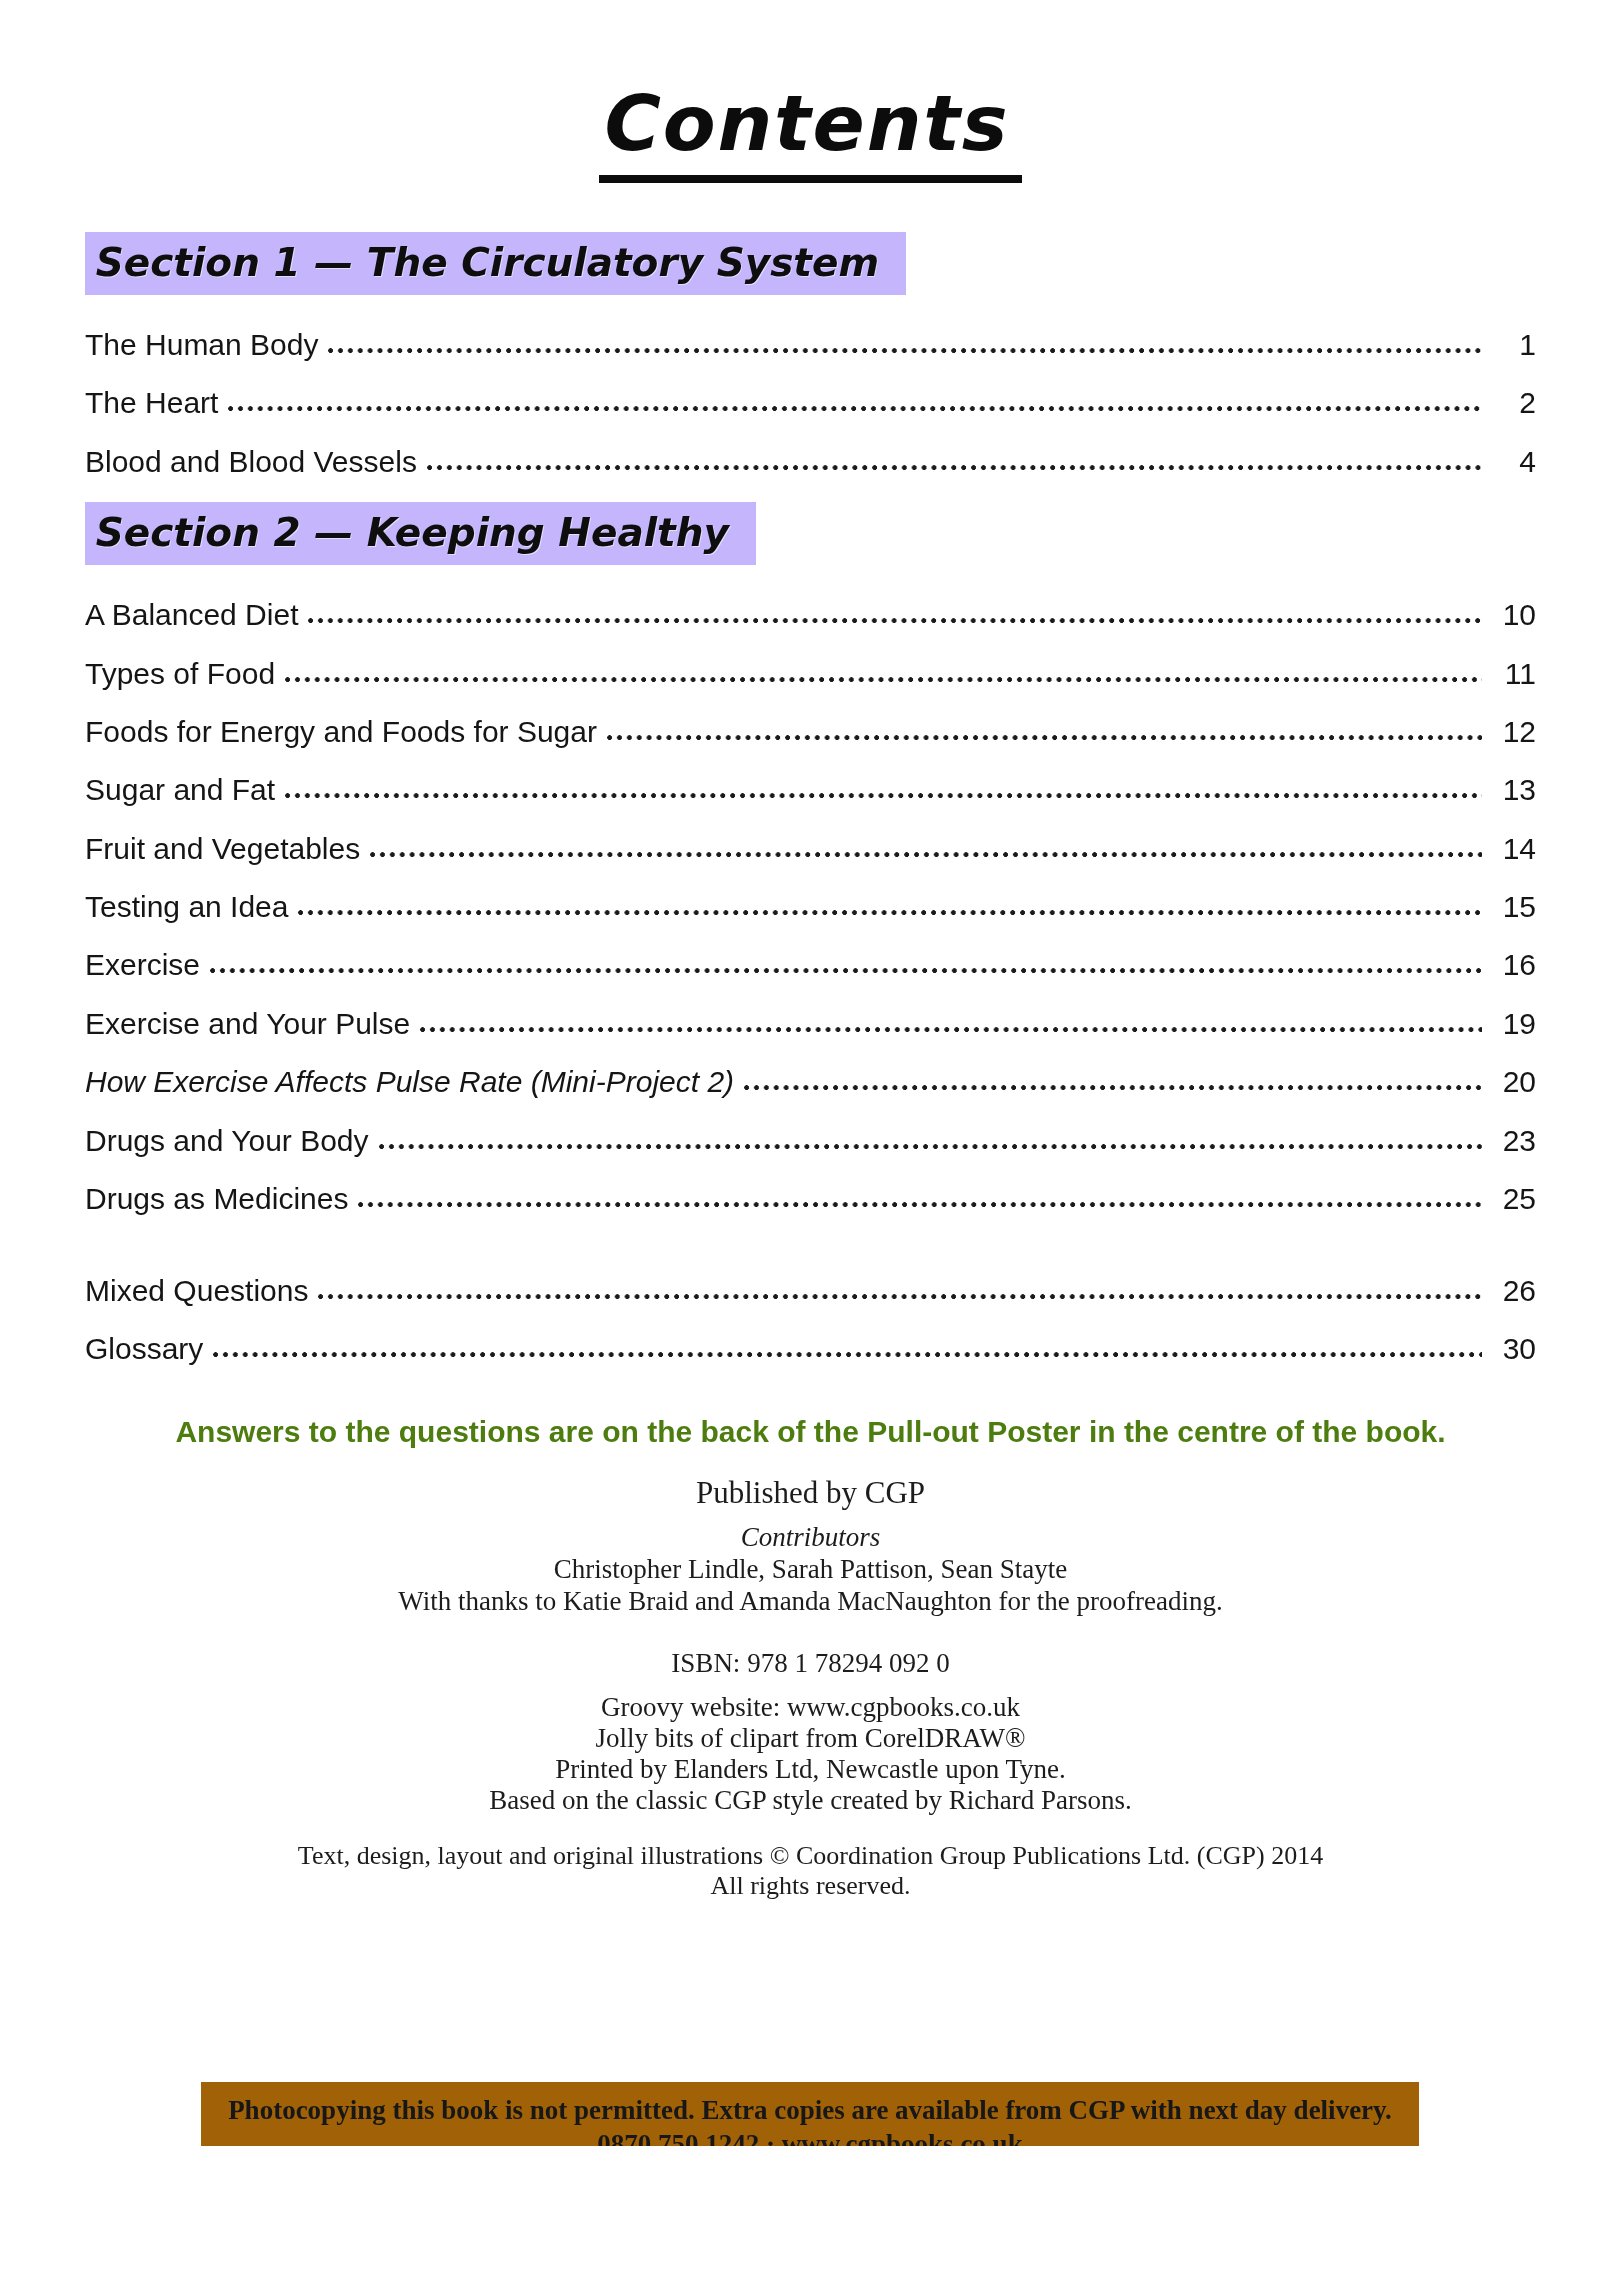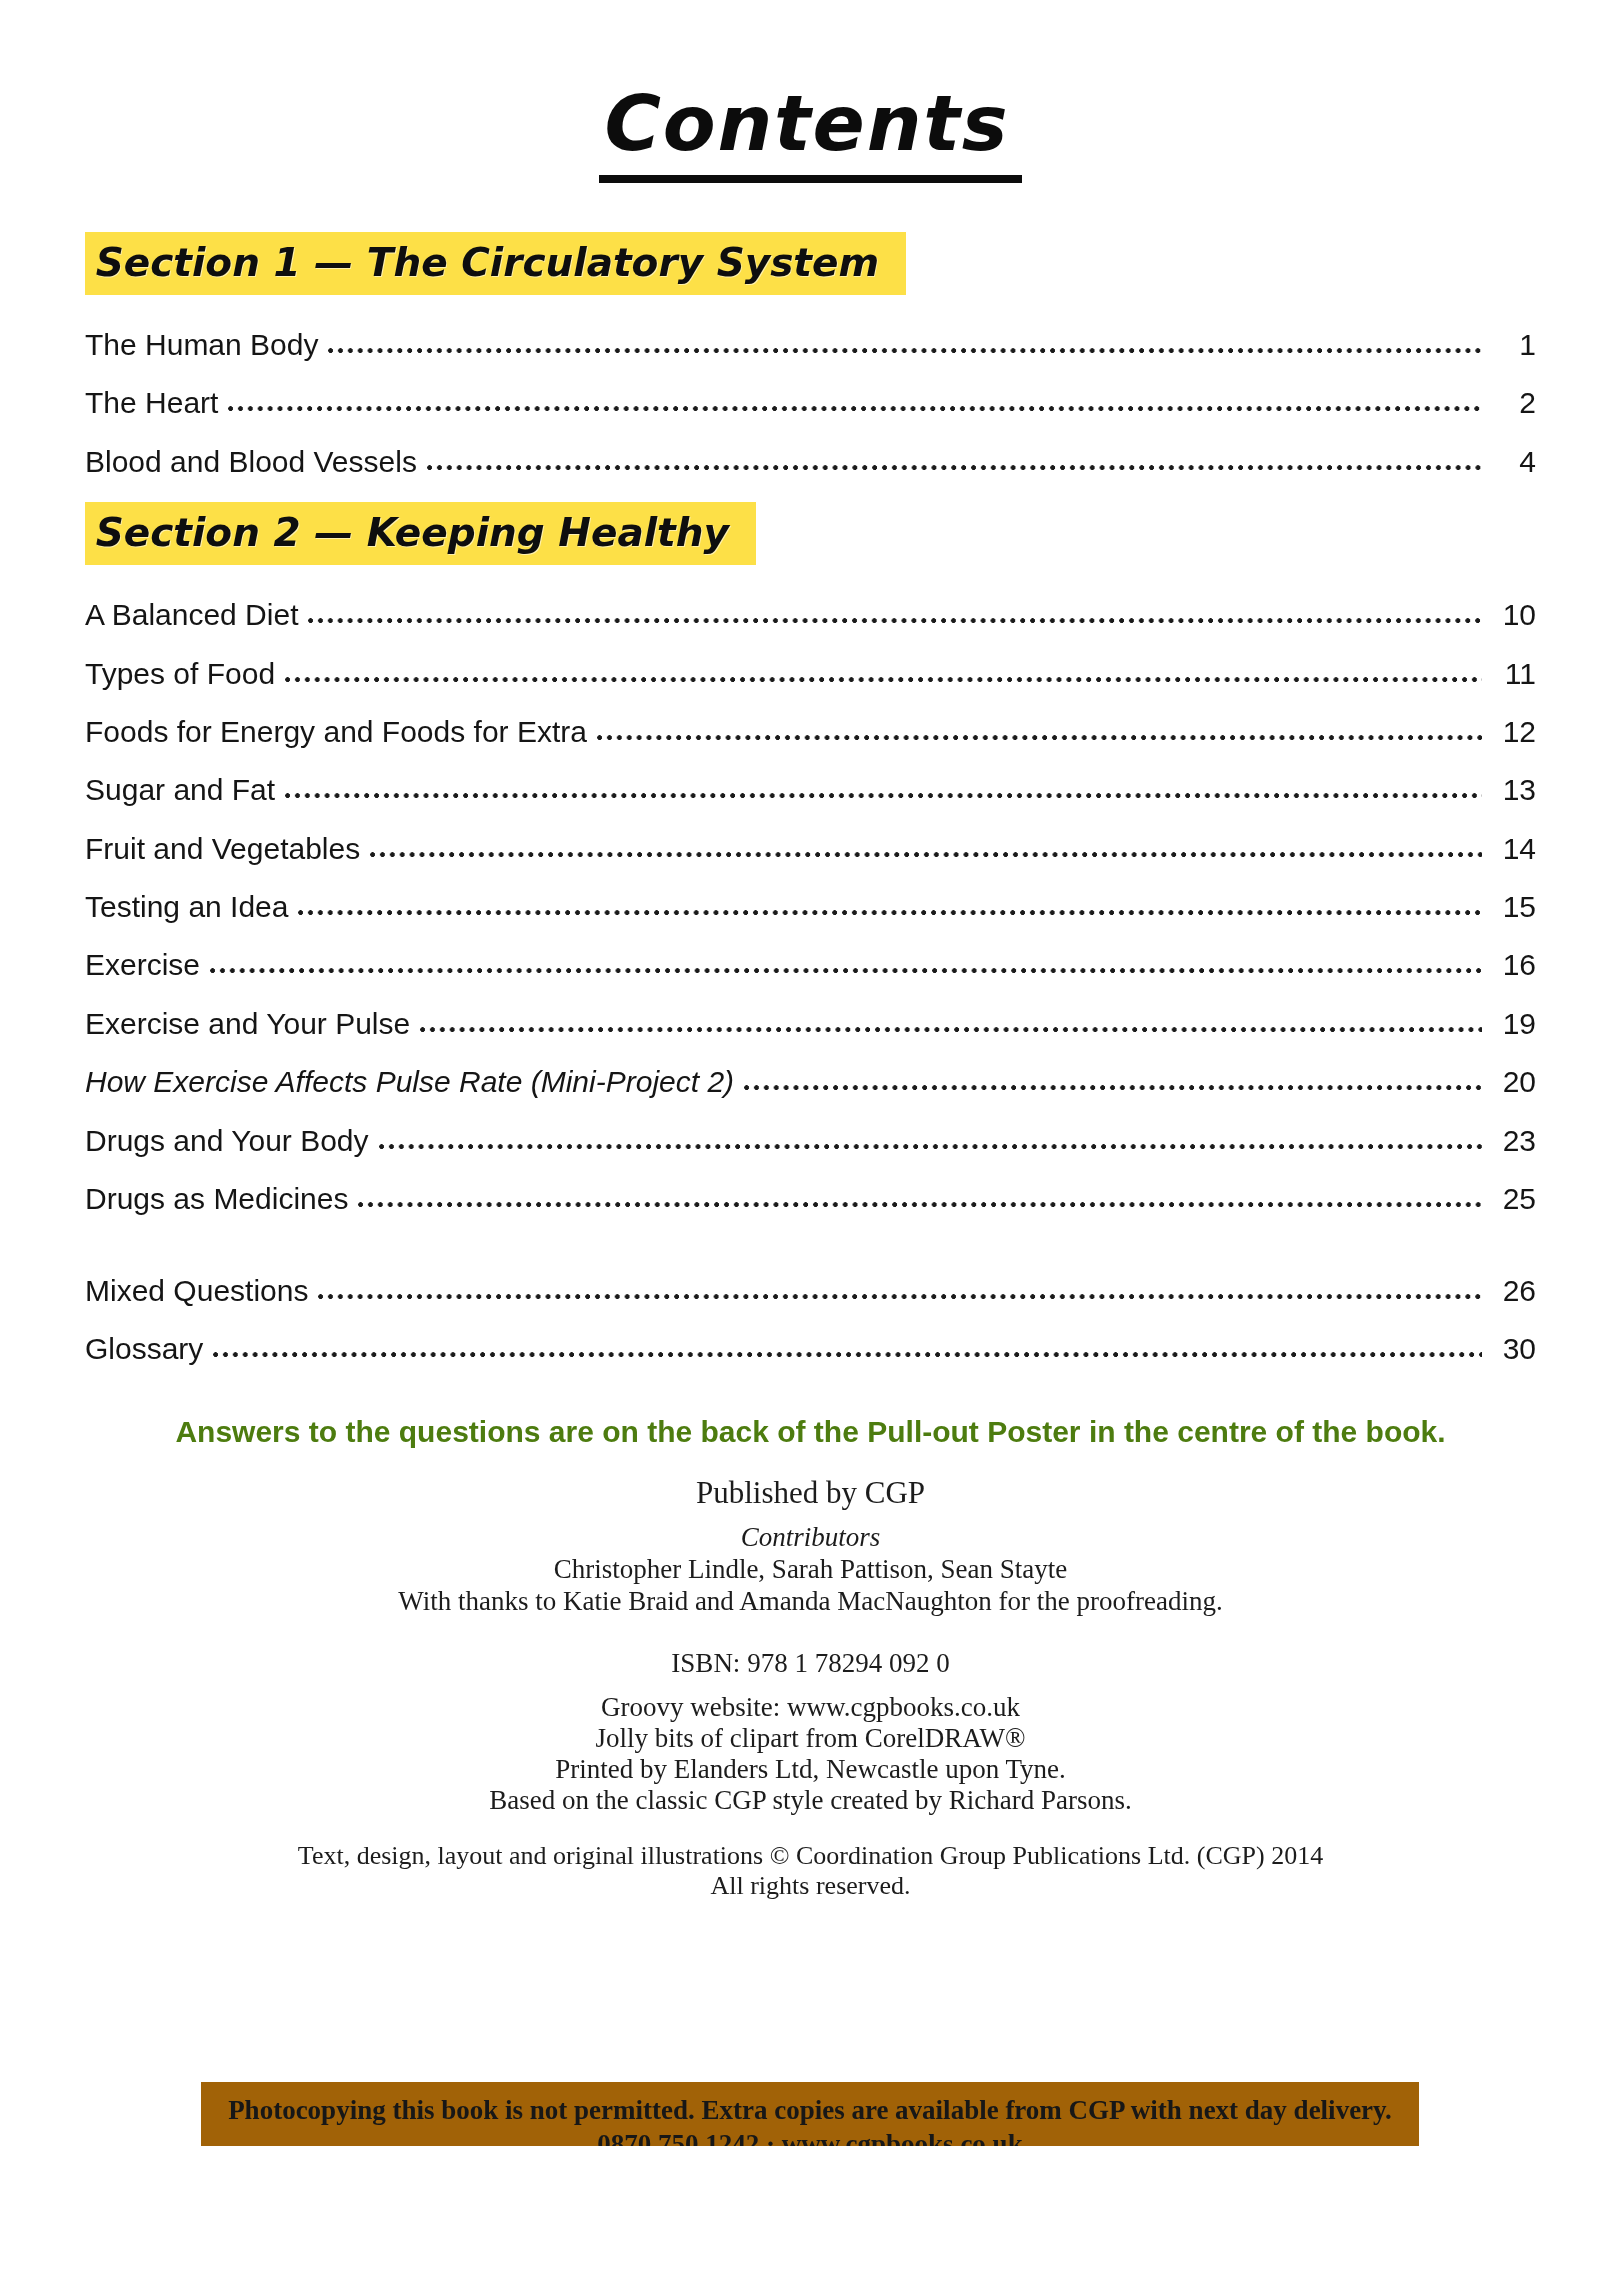--- a/index.html
+++ b/index.html
@@ -27,21 +27,21 @@
     letter-spacing: 1.8px;
     color: #0c0c0c;
     border-bottom: 8px solid #0c0c0c;
     padding: 0 12.5px 7.2px 5.4px;
   }
 
   
   .section-header-wrap { margin: 18px 0 32px; }
   .section-header {
     display: inline-block;
-    background: #fde047;
+    background: #c4b5fd;
     font-family: "DejaVu Sans", sans-serif;
     font-style: italic;
     font-weight: 700;
     font-size: 39px;
     color: #0e0e0e;
     padding: 8px 27px 9.9px 10.7px;
     text-shadow: 0.9px 0.9px 0 rgba(255,255,255,0.55);
   }
 
   
@@ -152,21 +152,21 @@
           <span class="toc-title">A Balanced Diet</span>
           <span class="leader"></span>
           <span class="toc-page">10</span>
         </div>
         <div class="toc-row">
           <span class="toc-title">Types of Food</span>
           <span class="leader"></span>
           <span class="toc-page">11</span>
         </div>
         <div class="toc-row">
-          <span class="toc-title">Foods for Energy and Foods for Extra</span>
+          <span class="toc-title">Foods for Energy and Foods for Sugar</span>
           <span class="leader"></span>
           <span class="toc-page">12</span>
         </div>
         <div class="toc-row">
           <span class="toc-title">Sugar and Fat</span>
           <span class="leader"></span>
           <span class="toc-page">13</span>
         </div>
         <div class="toc-row">
           <span class="toc-title">Fruit and Vegetables</span>

